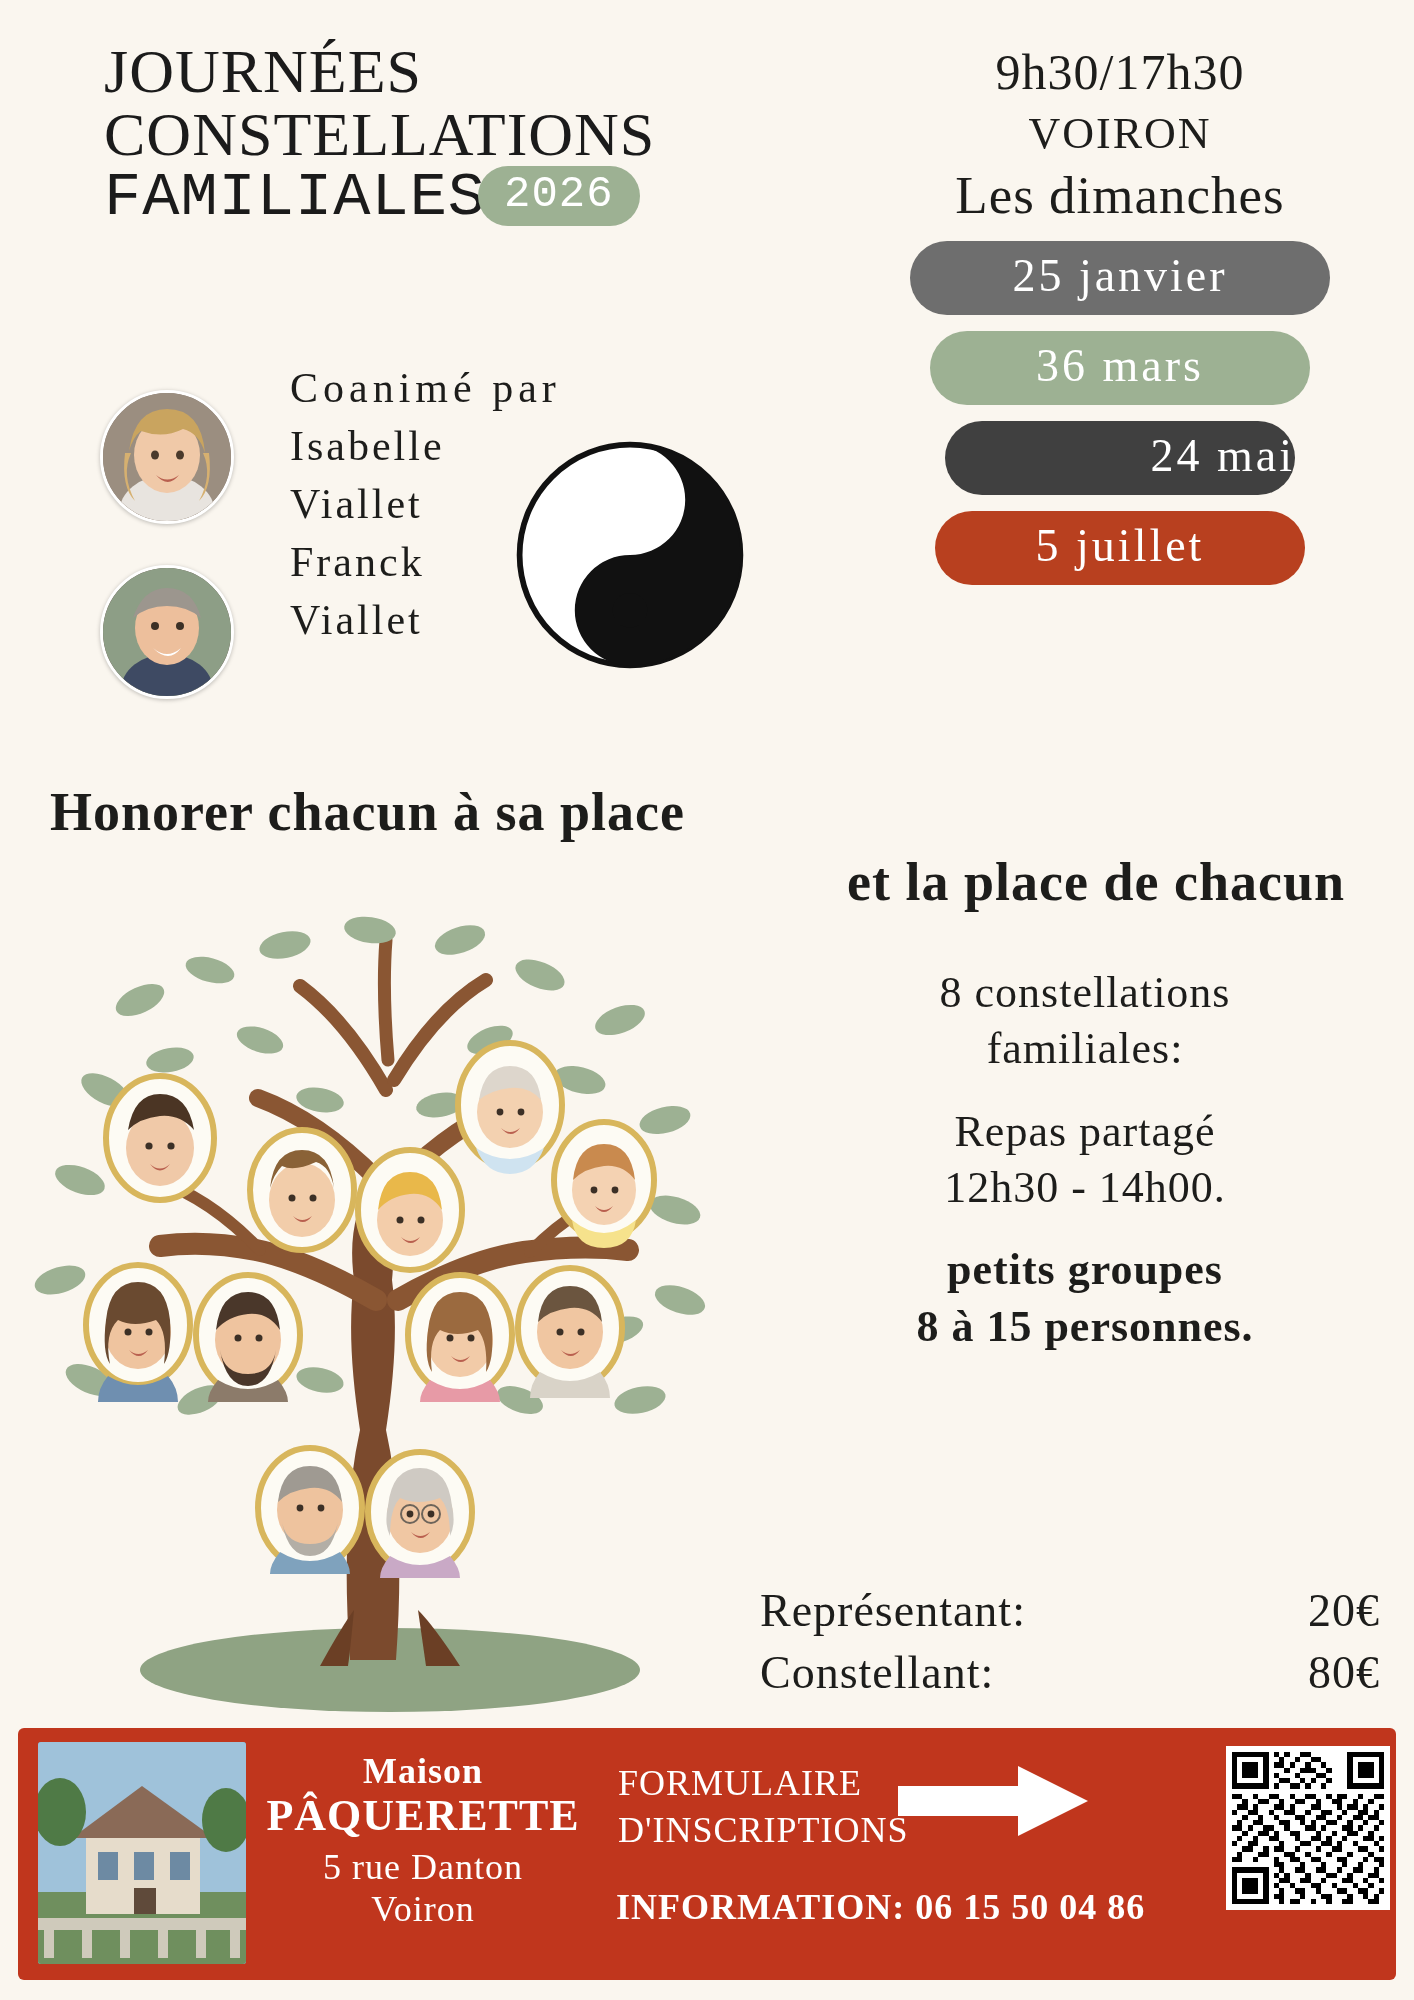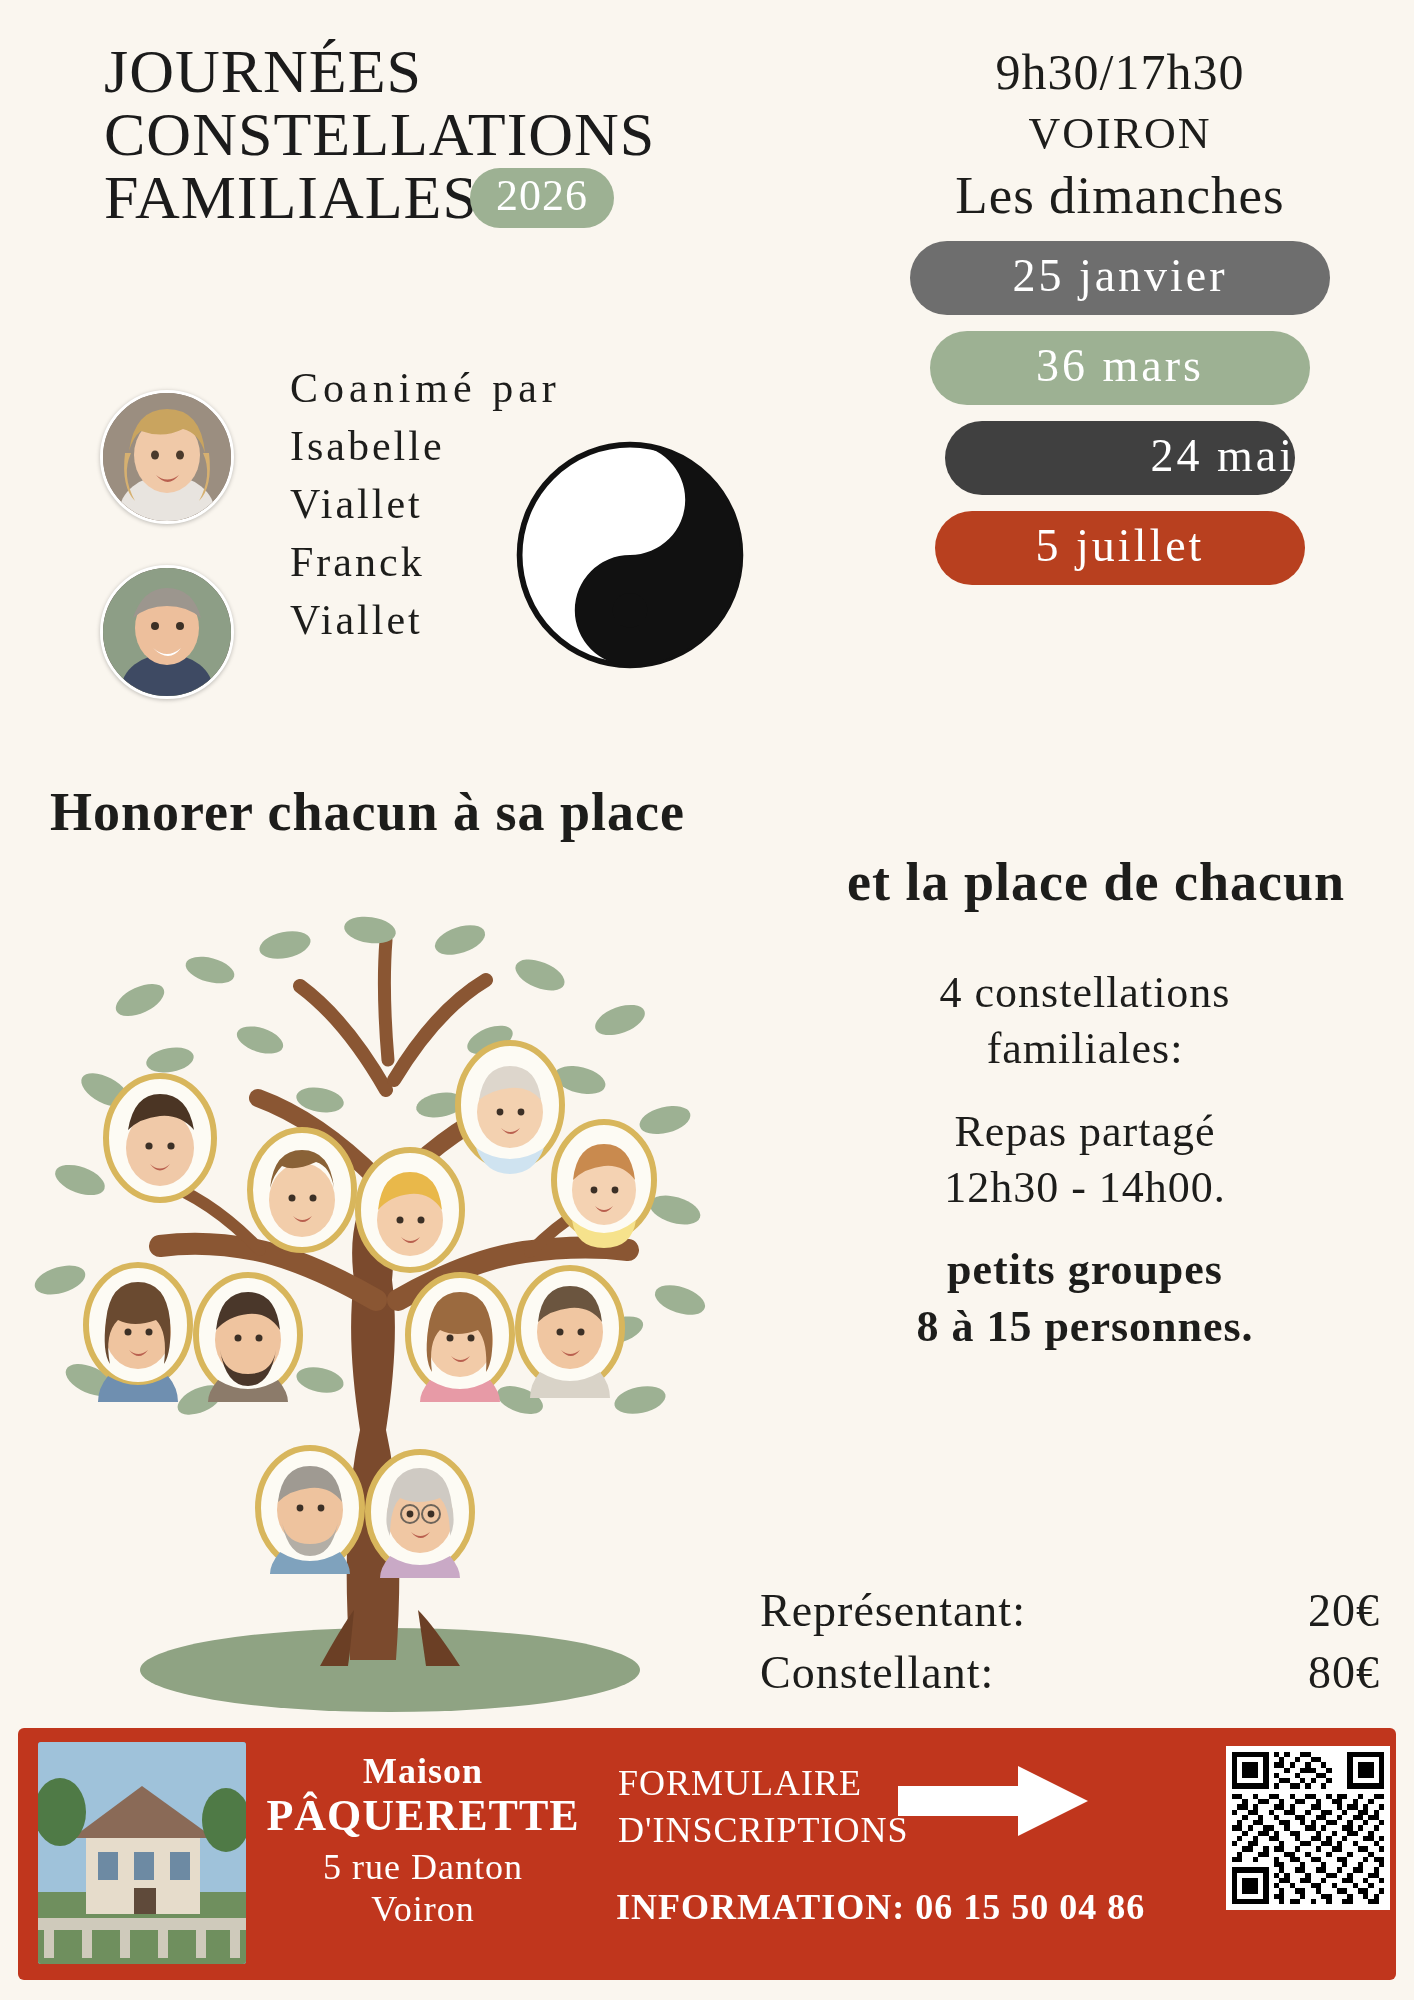--- a/index.html
+++ b/index.html
@@ -35,20 +35,21 @@
     font-size: 62px;
     letter-spacing: 1px;
     line-height: 1.02;
     font-weight: 400;
     color: #1b1b1b;
     white-space: nowrap;
   }
   .title-line.l3 {
     position: relative;
     display: inline-block;
+    font-family: Liberation Mono, monospace;
   }
   .year-pill {
     display: inline-block;
     background: #9db193;
     color: #ffffff;
     border-radius: 40px;
     padding: 6px 26px 10px 26px;
     font-size: 44px;
     line-height: 1;
     margin-left: -8px;
@@ -477,21 +478,21 @@
           <circle cx="411" cy="634" r="9" fill="none" stroke="#6d645a" stroke-width="2"></circle>
           <path d="M391 652 q9 8 19 0 q-9 12 -19 0z" fill="#b9604f"></path>
           <path d="M370 676 q30 18 60 0 q10 12 10 22 h-80 q0 -10 10 -22z" fill="#c9a9c6"></path>
         </g>
       </g>
     </svg>
   </div>
 
   <div class="info-col">
     <div class="blk">
-      <div>4 constellations</div>
+      <div>8 constellations</div>
       <div>familiales:</div>
     </div>
     <div class="blk">
       <div>Repas partagé</div>
       <div>12h30 - 14h00.</div>
     </div>
     <div class="blk bold">
       <div>petits groupes</div>
       <div>8 à 15 personnes.</div>
     </div>

